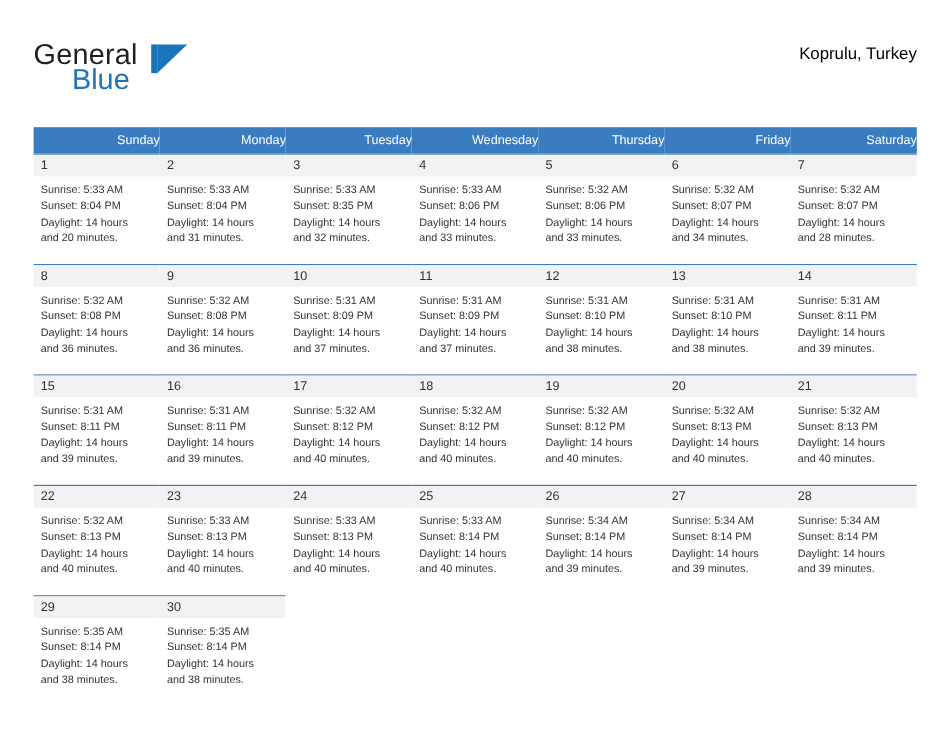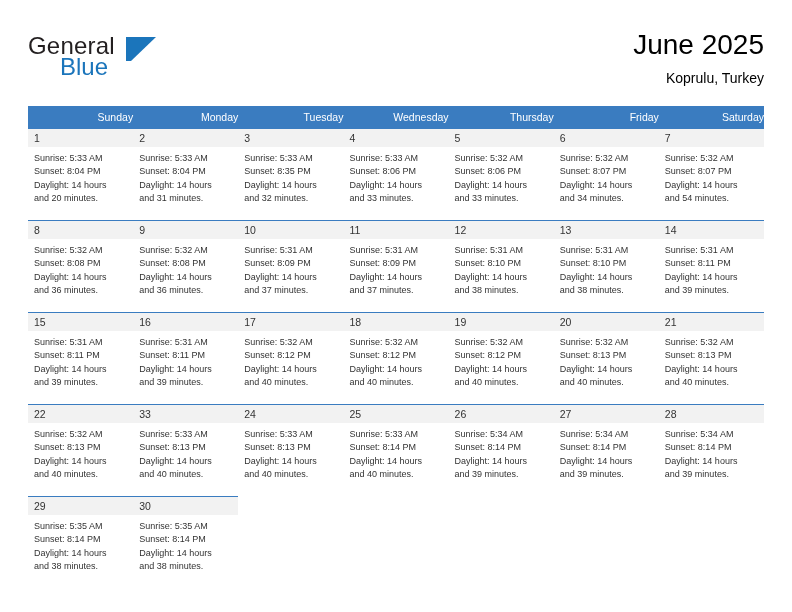--- a/index.html
+++ b/index.html
@@ -168,21 +168,20 @@
     <div class="brand">
       <span class="brand-general">General</span>
       <span class="brand-blue">Blue</span>
       <span class="brand-mark">
         <span class="bar"></span>
         <span class="tri"></span>
       </span>
     </div>
 
     <div class="title-block">
-      <div class="cal-title">June 2025</div>
       <div class="cal-subtitle">Koprulu, Turkey</div>
     </div>
 
   </div>
 
   <table class="calendar">
     <thead>
       <tr>
         <th>Sunday</th>
         <th>Monday</th>
@@ -261,21 +260,21 @@
               </div>
             </div>
           </td>
           <td>
             <div class="cell filled">
               <div class="daynum">7</div>
               <div class="details">
                 <div>Sunrise: 5:32 AM</div>
                 <div>Sunset: 8:07 PM</div>
                 <div>Daylight: 14 hours</div>
-                <div>and 54 minutes.</div>
+                <div>and 28 minutes.</div>
               </div>
             </div>
           </td>
         </tr>
         <tr>
           <td>
             <div class="cell filled">
               <div class="daynum">8</div>
               <div class="details">
                 <div>Sunrise: 5:32 AM</div>
@@ -438,21 +437,21 @@
               <div class="details">
                 <div>Sunrise: 5:32 AM</div>
                 <div>Sunset: 8:13 PM</div>
                 <div>Daylight: 14 hours</div>
                 <div>and 40 minutes.</div>
               </div>
             </div>
           </td>
           <td>
             <div class="cell filled">
-              <div class="daynum">33</div>
+              <div class="daynum">23</div>
               <div class="details">
                 <div>Sunrise: 5:33 AM</div>
                 <div>Sunset: 8:13 PM</div>
                 <div>Daylight: 14 hours</div>
                 <div>and 40 minutes.</div>
               </div>
             </div>
           </td>
           <td>
             <div class="cell filled">

